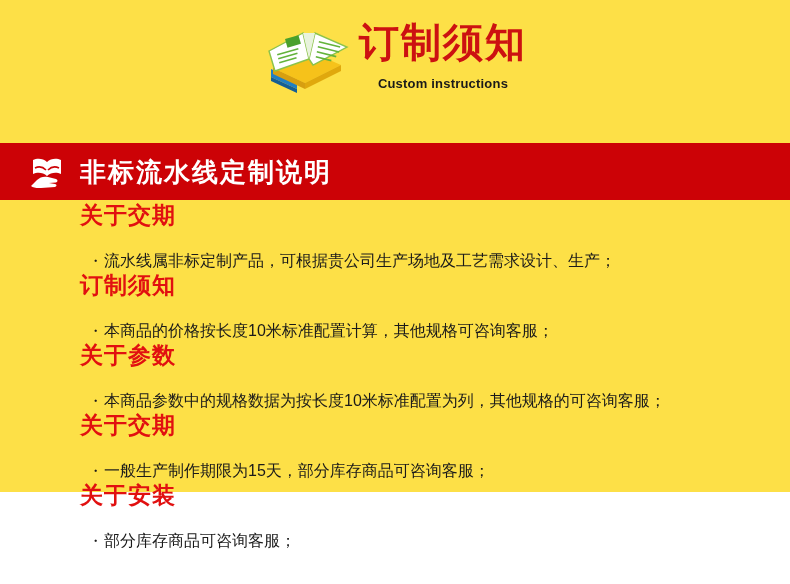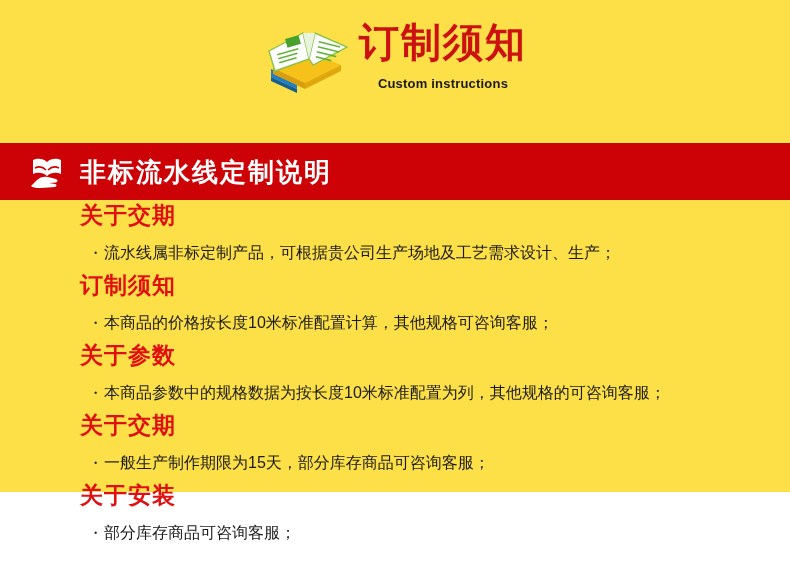--- a/index.html
+++ b/index.html
@@ -114,21 +114,21 @@
     font-size: 23px;
     font-weight: bold;
     color: #e11010;
     letter-spacing: 1px;
     line-height: 27px;
     white-space: nowrap;
   }
   .section-body {
     position: absolute;
     left: 88px;
-    top: 56px;
+    top: 64px;
     font-size: 16px;
     color: #1a1a1a;
     line-height: 22px;
     white-space: nowrap;
   }
   .bullet {
     font-size: 15px;
     color: #1a1a1a;
     margin-right: 1px;
   }

